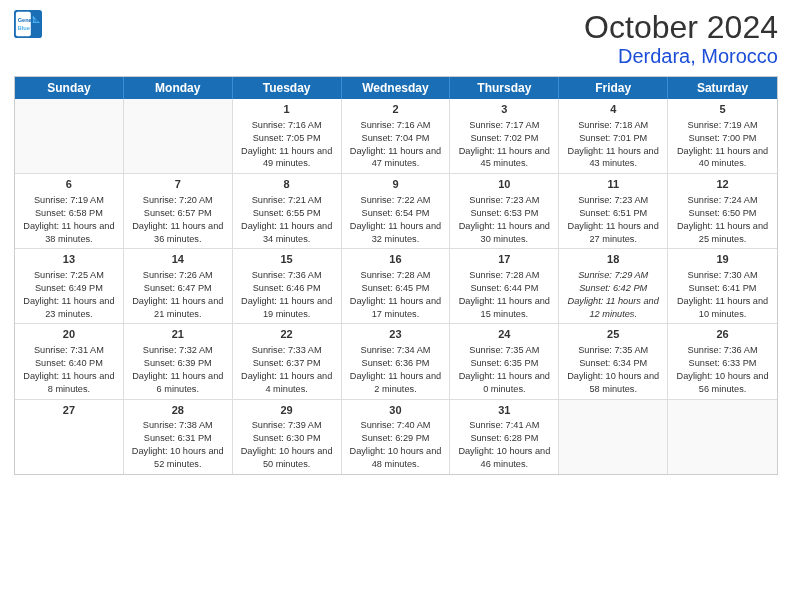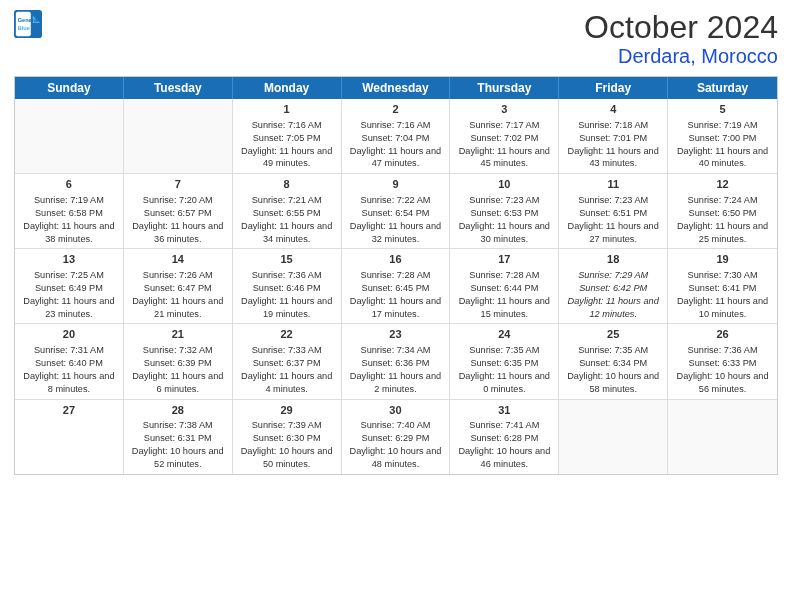--- a/index.html
+++ b/index.html
@@ -117,22 +117,22 @@
     </div>
     <div class="title-block">
       <div class="month-title">October 2024</div>
       <div class="location">Derdara, Morocco</div>
     </div>
   </div>
 
   <div class="calendar">
     <div class="cal-header">
     <div class="cal-header-cell">Sunday</div>
+        <div class="cal-header-cell">Monday</div>
         <div class="cal-header-cell">Tuesday</div>
-        <div class="cal-header-cell">Monday</div>
         <div class="cal-header-cell">Wednesday</div>
         <div class="cal-header-cell">Thursday</div>
         <div class="cal-header-cell">Friday</div>
         <div class="cal-header-cell">Saturday</div>
       </div>
     <div class="cal-body">
     <div class="cal-row">
           <div class="cal-cell empty"></div>
           <div class="cal-cell empty"></div>
           <div class="cal-cell"><span class="day-num">1</span><span class="cell-text" style="white-space: pre-line;">Sunrise: 7:16 AM

